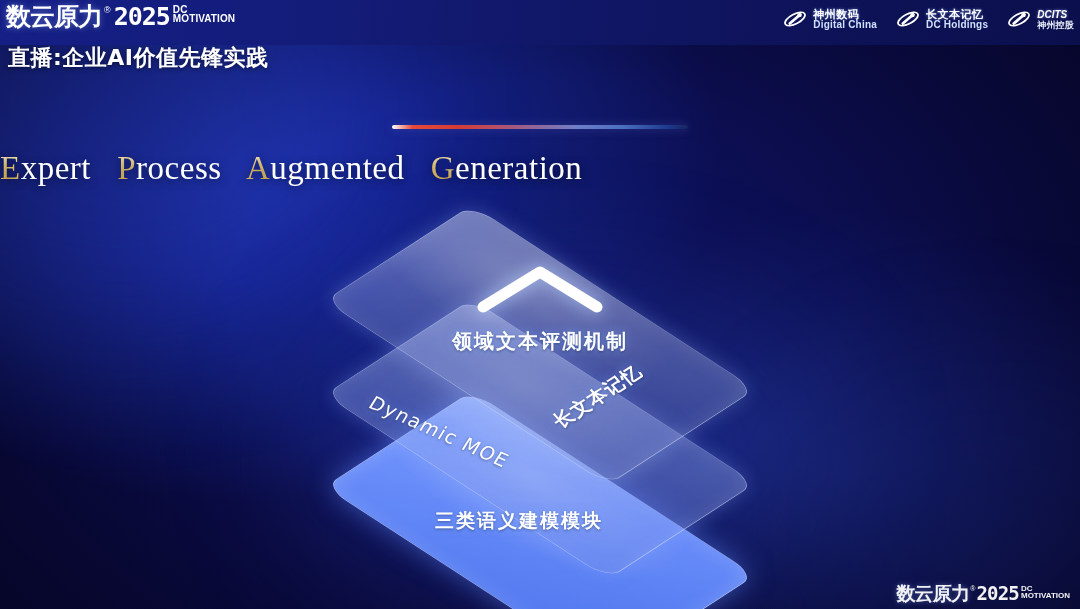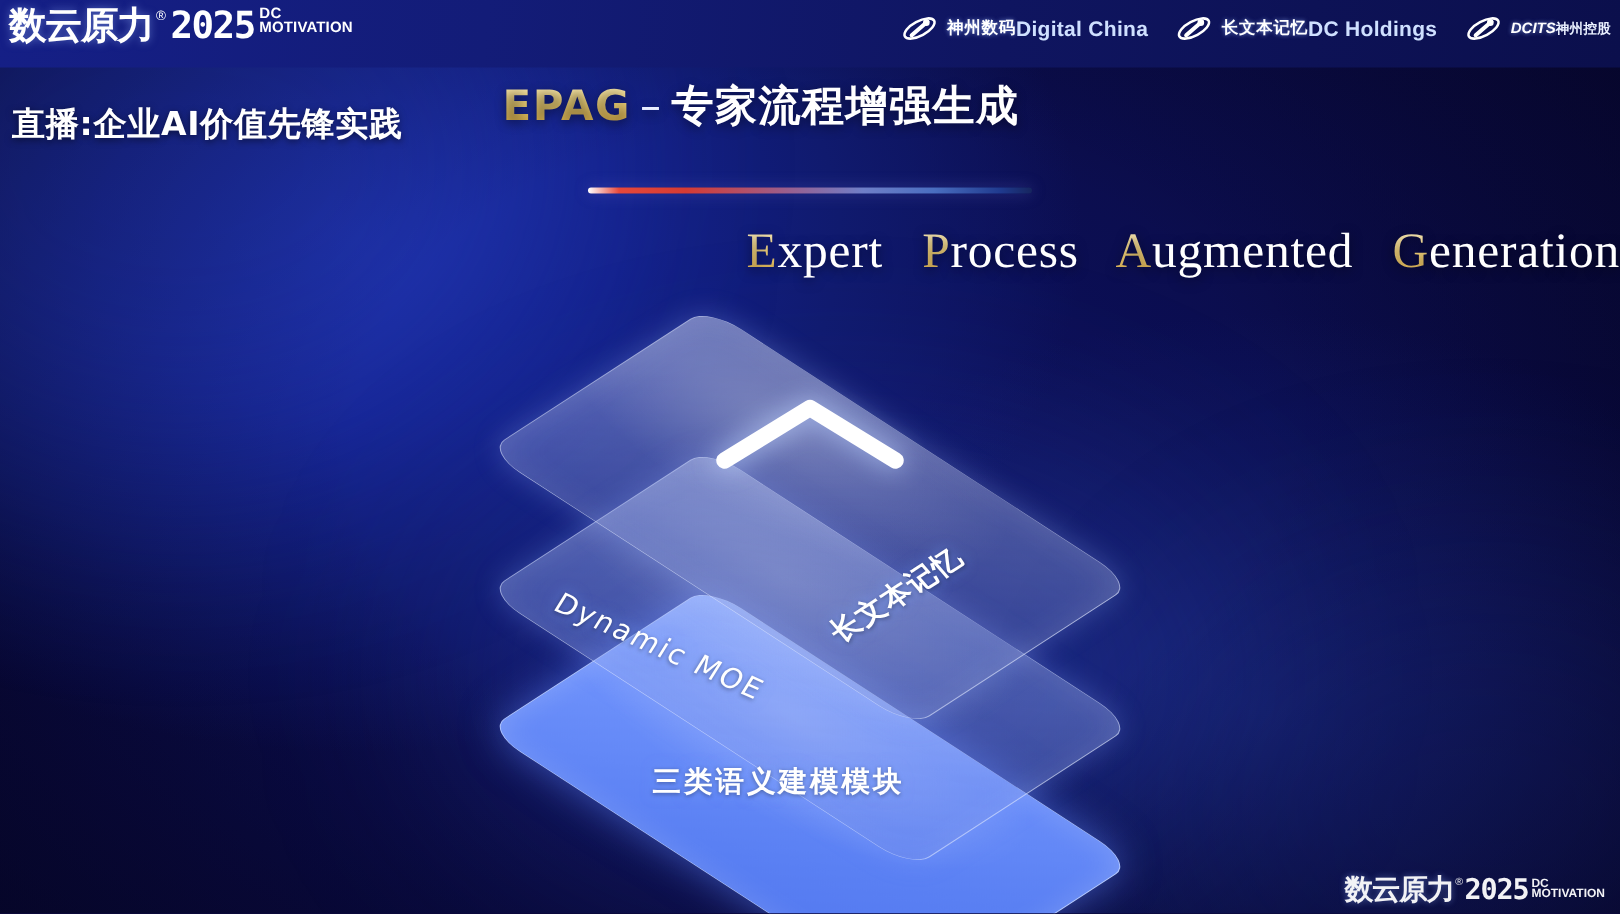--- a/index.html
+++ b/index.html
@@ -49,31 +49,31 @@
     font-family:"DejaVu Sans Mono","Liberation Mono",monospace;
     font-size:25px; font-weight:700; line-height:1; letter-spacing:-1px; margin-left:1px;
   }
   #brand .sub{ display:flex; flex-direction:column; margin-left:1px; margin-top:1px; }
   #brand .sub .dc{ font-size:10px; font-weight:700; line-height:9px; letter-spacing:.2px; }
   #brand .sub .mo{ font-size:10px; font-weight:700; line-height:10px; letter-spacing:.1px; }
 
   #logos{ position:absolute; right:6px; top:7px; display:flex; align-items:center; gap:18px; }
   .logo{ display:flex; align-items:center; gap:5px; }
   .swoosh{ width:26px; height:24px; flex:none; }
-  .logotext{ display:flex; flex-direction:row; justify-content:center; color:#fff; }
+  .logotext{ display:flex; flex-direction:column; justify-content:center; color:#fff; }
   .logotext .l1{ font-size:11px; font-weight:700; line-height:11px; letter-spacing:.5px; white-space:nowrap;
                  text-shadow:0 0 3px rgba(150,180,255,.7); }
-  .logotext .l2{ font-size:14px; font-weight:700; line-height:10px; letter-spacing:.2px; white-space:nowrap;
+  .logotext .l2{ font-size:10px; font-weight:700; line-height:10px; letter-spacing:.2px; white-space:nowrap;
                  color:#cfe0ff; }
   .logo.dcits .l1{ font-size:10px; font-style:italic; letter-spacing:0; }
   .logo.dcits .l2{ font-size:9px; color:#eaf1ff; }
 
   
   #livetitle{
-    position:absolute; left:8px; top:68px; z-index:8;
+    position:absolute; left:8px; top:43px; z-index:8;
     font-family:"DejaVu Sans",sans-serif;
     font-size:22px; font-weight:700; color:#ffffff; letter-spacing:.5px;
     text-shadow:0 1px 5px rgba(0,0,0,.55);
     white-space:nowrap;
   }
   #maintitle{
     position:absolute; left:335px; top:52px; z-index:8;
     font-family:"DejaVu Sans",sans-serif;
     font-size:28px; font-weight:700; letter-spacing:1px; white-space:nowrap;
     text-shadow:0 2px 7px rgba(0,0,0,.45);
@@ -88,21 +88,21 @@
   
   #divider{
     position:absolute; left:392px; top:125px; width:296px; height:4px; z-index:8;
     border-radius:2px;
     background:linear-gradient(90deg,#ffffff 0%,#e7483a 7%,#d63b33 22%,#9a5f8e 45%,#6f7fc8 62%,#4a6ec0 78%,#1f3a8e 93%,#16255e 100%);
     box-shadow:0 0 10px rgba(120,120,220,.35);
   }
 
   
   #subtitle{
-    position:absolute; left:0; top:150px; width:1080px; text-align:right; z-index:8;
+    position:absolute; left:0; top:150px; width:1080px; text-align:left; z-index:8;
     font-family:"Liberation Serif","DejaVu Serif",serif;
     font-size:33px; font-weight:400; letter-spacing:.5px; white-space:nowrap;
     color:#ffffff;
     text-shadow:0 2px 8px rgba(0,0,0,.5);
   }
   #subtitle .cap{
     background:linear-gradient(180deg,#fff6d0 0%,#f3d27a 50%,#e0b04a 100%);
     -webkit-background-clip:text; background-clip:text; color:transparent;
   }
   #subtitle .w{ color:#ffffff; }
@@ -266,23 +266,20 @@
           <span class="l1">DCITS</span>
           <span class="l2">神州控股</span>
         </span>
       </div>
 
     </div>
   </div>
 
   <div id="livetitle">直播:企业AI价值先锋实践</div>
 
-  <div id="maintitle">
-    <span class="gold">EPAG</span><span class="dash">–</span><span class="wht">专家流程增强生成</span>
-  </div>
 
   <div id="divider"></div>
 
   <div id="subtitle">
     <span><span class="cap">E</span><span class="w">xpert</span></span>
     <span class="w">&nbsp;</span>
     <span><span class="cap">P</span><span class="w">rocess</span></span>
     <span class="w">&nbsp;</span>
     <span><span class="cap">A</span><span class="w">ugmented</span></span>
     <span class="w">&nbsp;</span>
@@ -303,20 +300,21 @@
 
     <div class="layer" id="layer1">
       <div class="plate"></div>
       <div class="sheen"></div>
     </div>
 
     <svg id="chevron" viewBox="0 0 130 52">
       <path d="M8 44 L65 9 L122 44" fill="none" stroke="#ffffff" stroke-width="11" stroke-linecap="round" stroke-linejoin="round"></path>
     </svg>
 
+    <div class="lbl" id="lbl-top">领域文本评测机制</div>
     <div class="lbl" id="lbl-left">Dynamic MOE</div>
     <div class="lbl" id="lbl-right">长文本记忆</div>
     <div class="lbl" id="lbl-bottom">三类语义建模模块</div>
 
   </div>
 
   <div id="vignette"></div>
 
   <div id="watermark">
     <span class="cn">数云原力</span>

